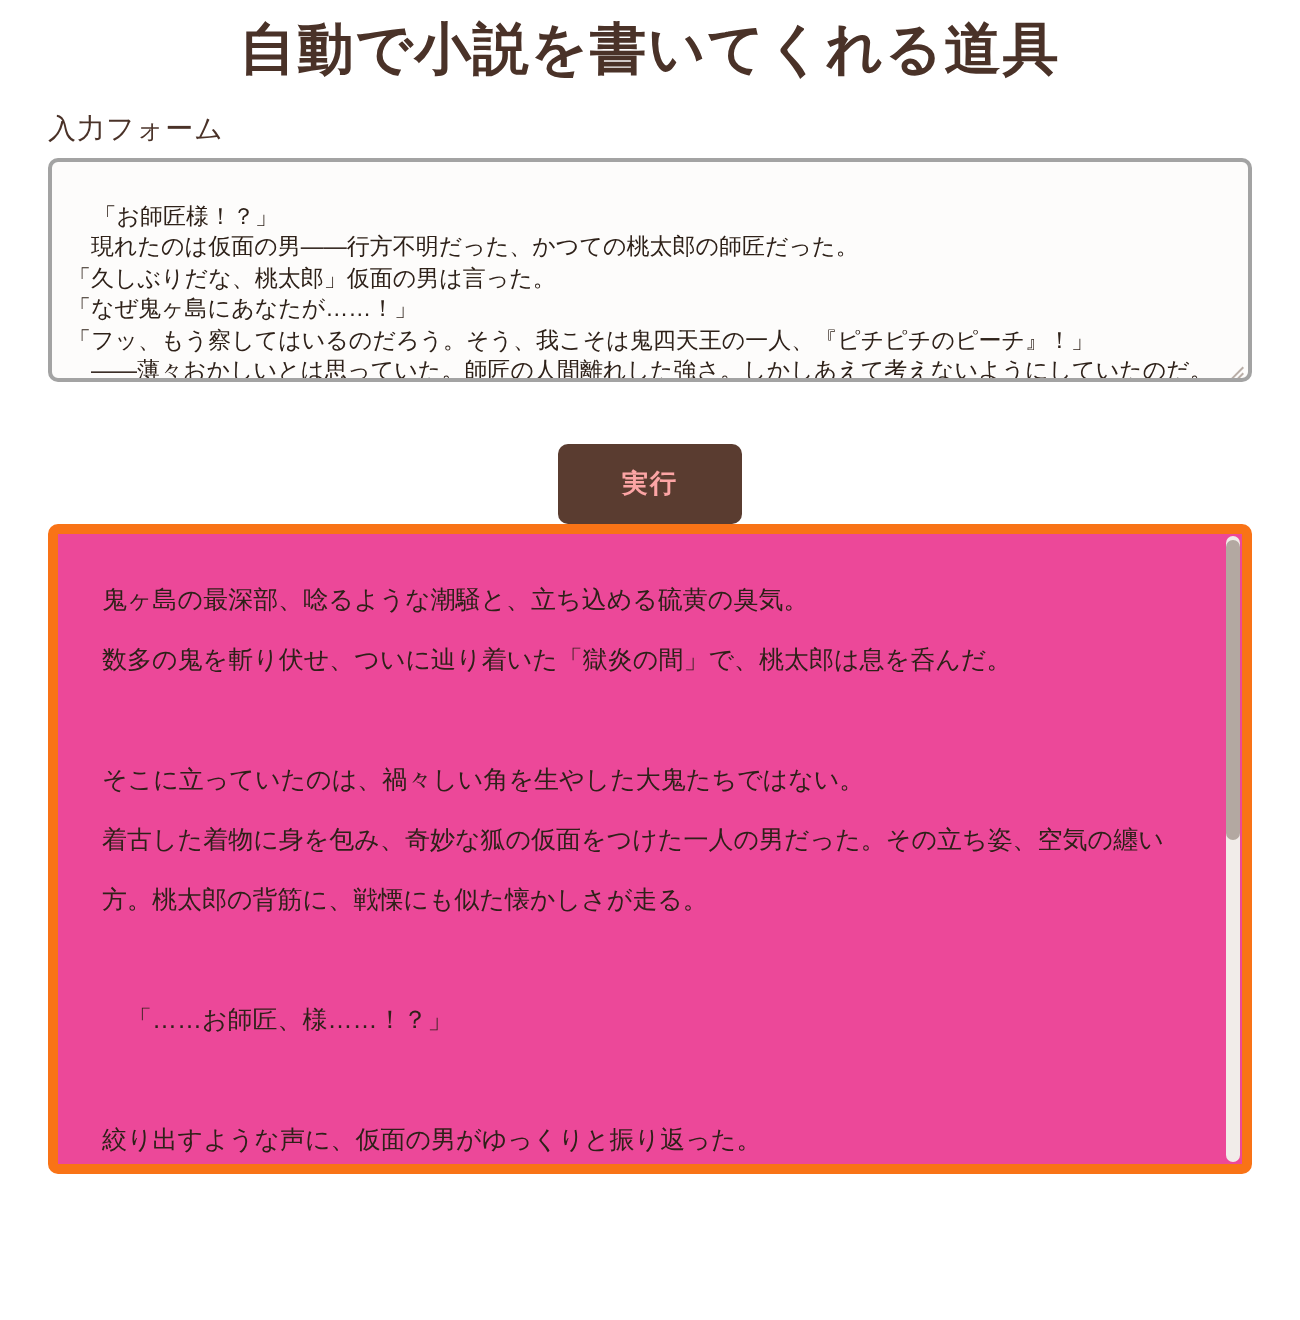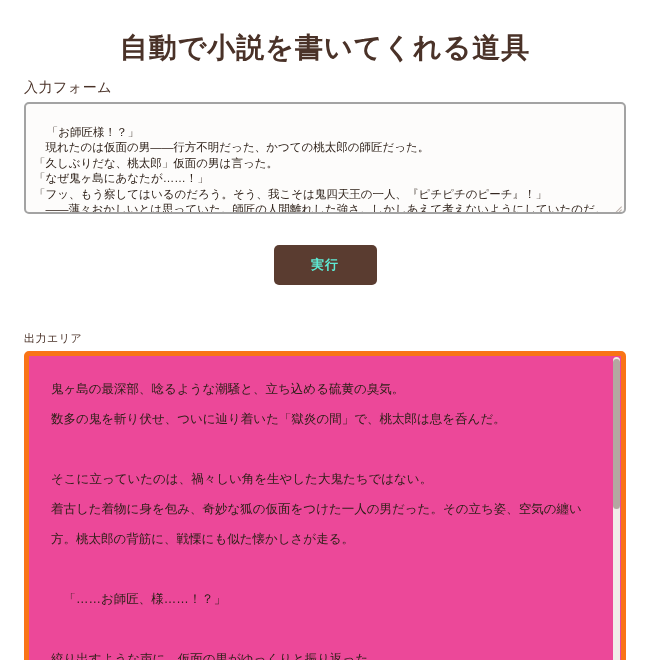--- a/index.html
+++ b/index.html
@@ -20,21 +20,21 @@
     box-sizing: border-box;
     padding: 0 24px;
     position: relative;
   }
   .title {
     text-align: center;
     font-size: 28px;
     font-weight: bold;
     color: #4a3228;
     letter-spacing: 1px;
-    margin: 31px 0 14px 0;
+    margin: 8px 0 14px 0;
     line-height: 1.2;
   }
   .field-label {
     font-size: 14px;
     color: #4a3228;
     margin-bottom: 5px;
     letter-spacing: 0.5px;
   }
   .input-box {
     box-sizing: border-box;
@@ -79,27 +79,27 @@
     transform: rotate(-45deg);
     transform-origin: right bottom;
   }
   .run-wrap {
     display: flex;
     justify-content: center;
     margin-top: 31px;
   }
   .run-button {
     background: #5a3c30;
-    color: #5eead4;
+    color: #fca5a5;
     border: none;
     border-radius: 5px;
     font-size: 13px;
     font-weight: bold;
     letter-spacing: 1px;
-    width: 103px;
+    width: 92px;
     height: 40px;
     cursor: pointer;
     font-family: "Liberation Sans", sans-serif;
   }
   .output-label {
     font-size: 11px;
     color: #4a3228;
     margin-top: 46px;
     margin-bottom: 5px;
     letter-spacing: 0.5px;
@@ -160,21 +160,20 @@
 　――薄々おかしいとは思っていた。師匠の人間離れした強さ。しかしあえて考えないようにしていたのだ。
 「さあ来い。見せてみよ、お前がどれだけ強くなったかを」
 　そう言って男は仮面を投げ捨てた。その下から現れたのは、紛れもなく、鬼の顔だった。</span>
     <span class="resize-grip"></span>
   </div>
 
   <div class="run-wrap">
     <button class="run-button">実行</button>
   </div>
 
-  <div class="output-label">出力エリア</div>
 
   <div class="output-box">
     <p class="output-text">鬼ヶ島の最深部、唸るような潮騒と、立ち込める硫黄の臭気。
 数多の鬼を斬り伏せ、ついに辿り着いた「獄炎の間」で、桃太郎は息を呑んだ。
 
 そこに立っていたのは、禍々しい角を生やした大鬼たちではない。
 着古した着物に身を包み、奇妙な狐の仮面をつけた一人の男だった。その立ち姿、空気の纏い方。桃太郎の背筋に、戦慄にも似た懐かしさが走る。
 
 　「……お師匠、様……！？」
 

